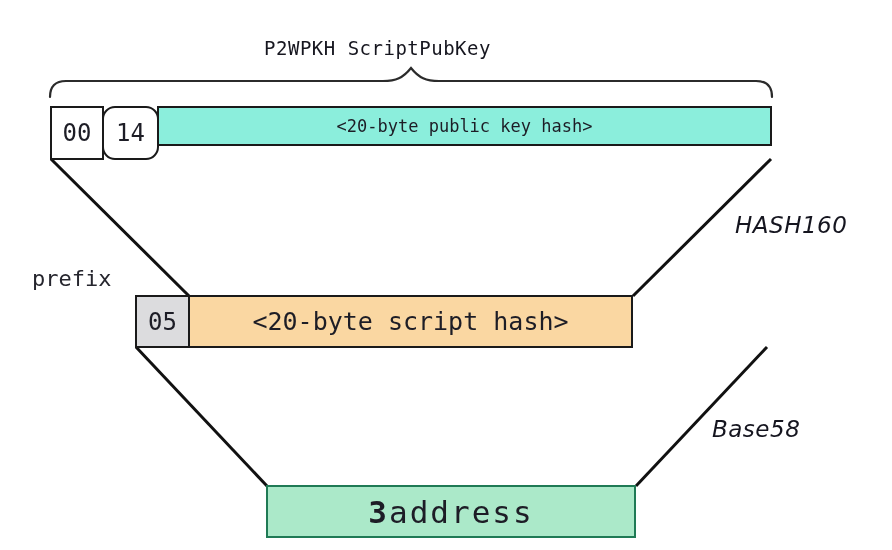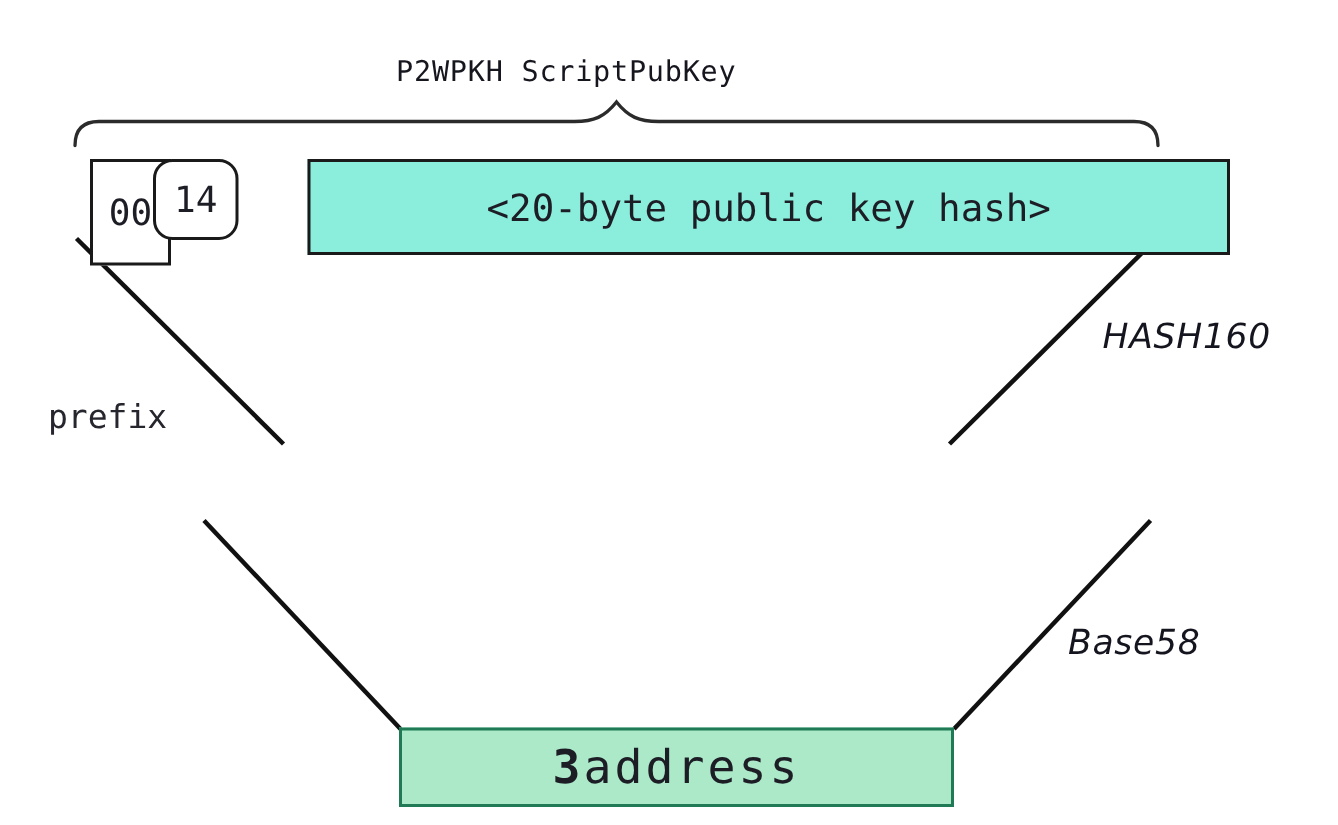--- a/index.html
+++ b/index.html
@@ -21,23 +21,23 @@
   }
   .box{
     position:absolute;
     box-sizing:border-box;
     border:2px solid #1a1a1a;
     display:flex;align-items:center;justify-content:center;
     font-family:"DejaVu Sans Mono", monospace;
     font-size:24px;color:#1d1d26;
     background:#ffffff;
   }
-  .b00 {left:50px; top:106px;width:54px; height:71px;margin-left:10px;}
+  .b00 {left:50px; top:106px;width:54px; height:54px;}
   .b14 {left:102px;top:106px;width:57px; height:54px;border-radius:13px;}
-  .bkey{left:157px;top:106px;width:615px;height:64px;background:#8beedc;font-size:25px;margin-left:48px;}
+  .bkey{left:157px;top:106px;width:615px;height:40px;background:#8beedc;font-size:17px;}
   .b05 {left:135px;top:295px;width:55px; height:53px;background:#dcdcde;}
   .bscript{left:188px;top:295px;width:445px;height:53px;background:#fad7a2;font-size:25px;}
   .bchecksum{
     left:631px;top:295px;width:137px;height:53px;
     background:#a8e14e;border-color:#2e3b0e;color:#3a610f;font-size:25px;
   }
   .baddress{
     left:266px;top:485px;width:370px;height:53px;
     background:#abe9c9;border:2.5px solid #1f7a55;
     font-size:31px;letter-spacing:2px;
@@ -72,19 +72,21 @@
   <div class="title">P2WPKH ScriptPubKey</div>
 
   <div class="box b00">00</div>
   <div class="box b14">14</div>
   <div class="box bkey">&lt;20-byte public key hash&gt;</div>
 
   <div class="label lbl-prefix">prefix</div>
   <div class="label lbl-italic lbl-hash160">HASH160</div>
   <div class="label lbl-italic lbl-base58">Base58</div>
 
+  <div class="box b05">05</div>
+  <div class="box bscript">&lt;20-byte script hash&gt;</div>
 
   <div class="box baddress">
     <span class="addr-prefix">3</span>
       <span>address</span>
   </div>
 
 </div>
 
 </body></html>

